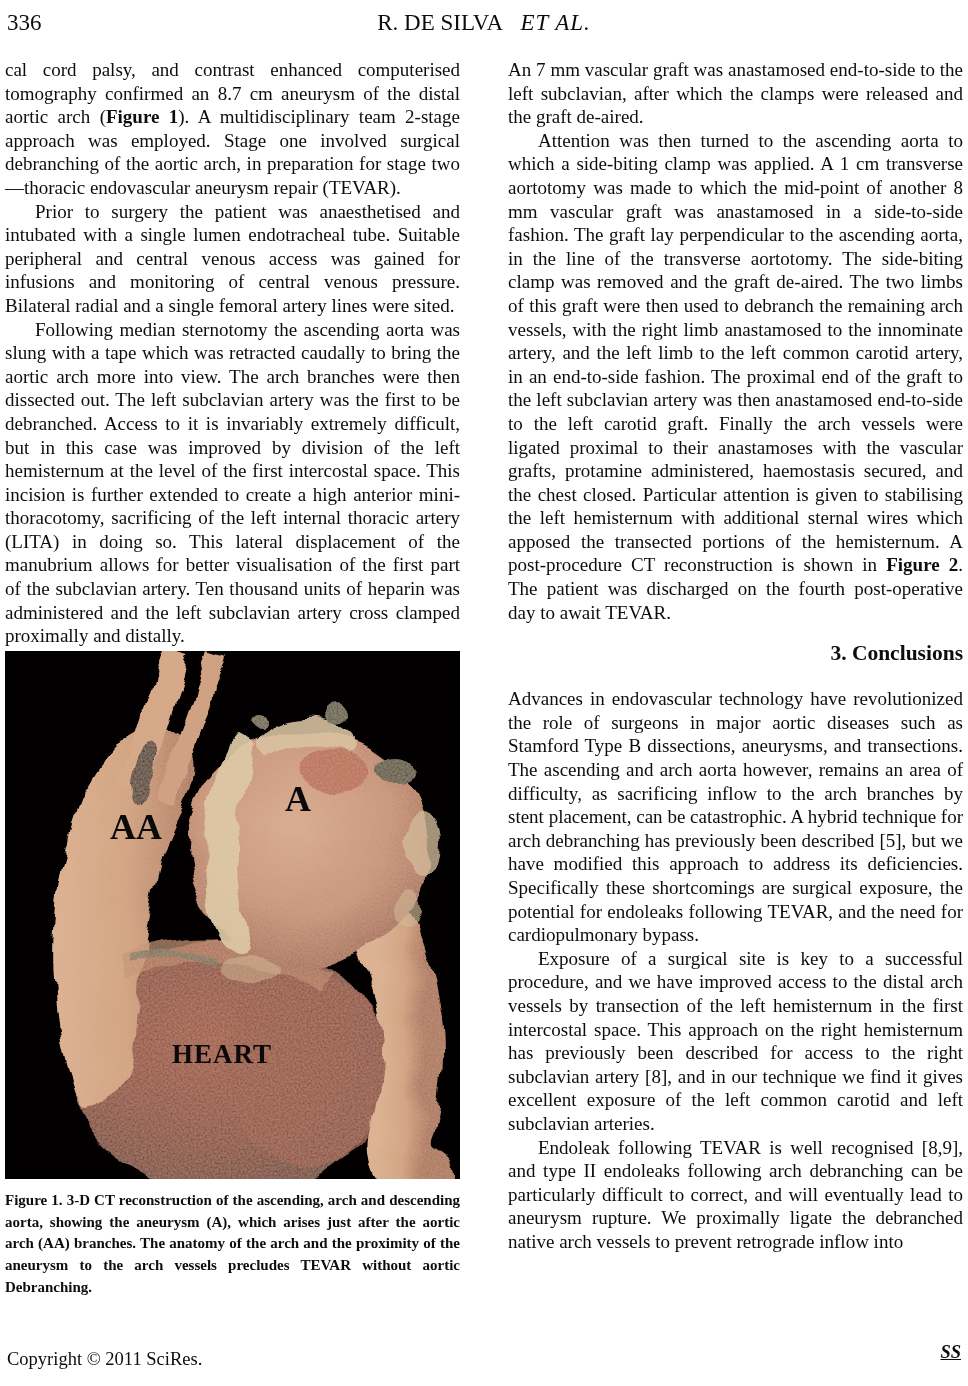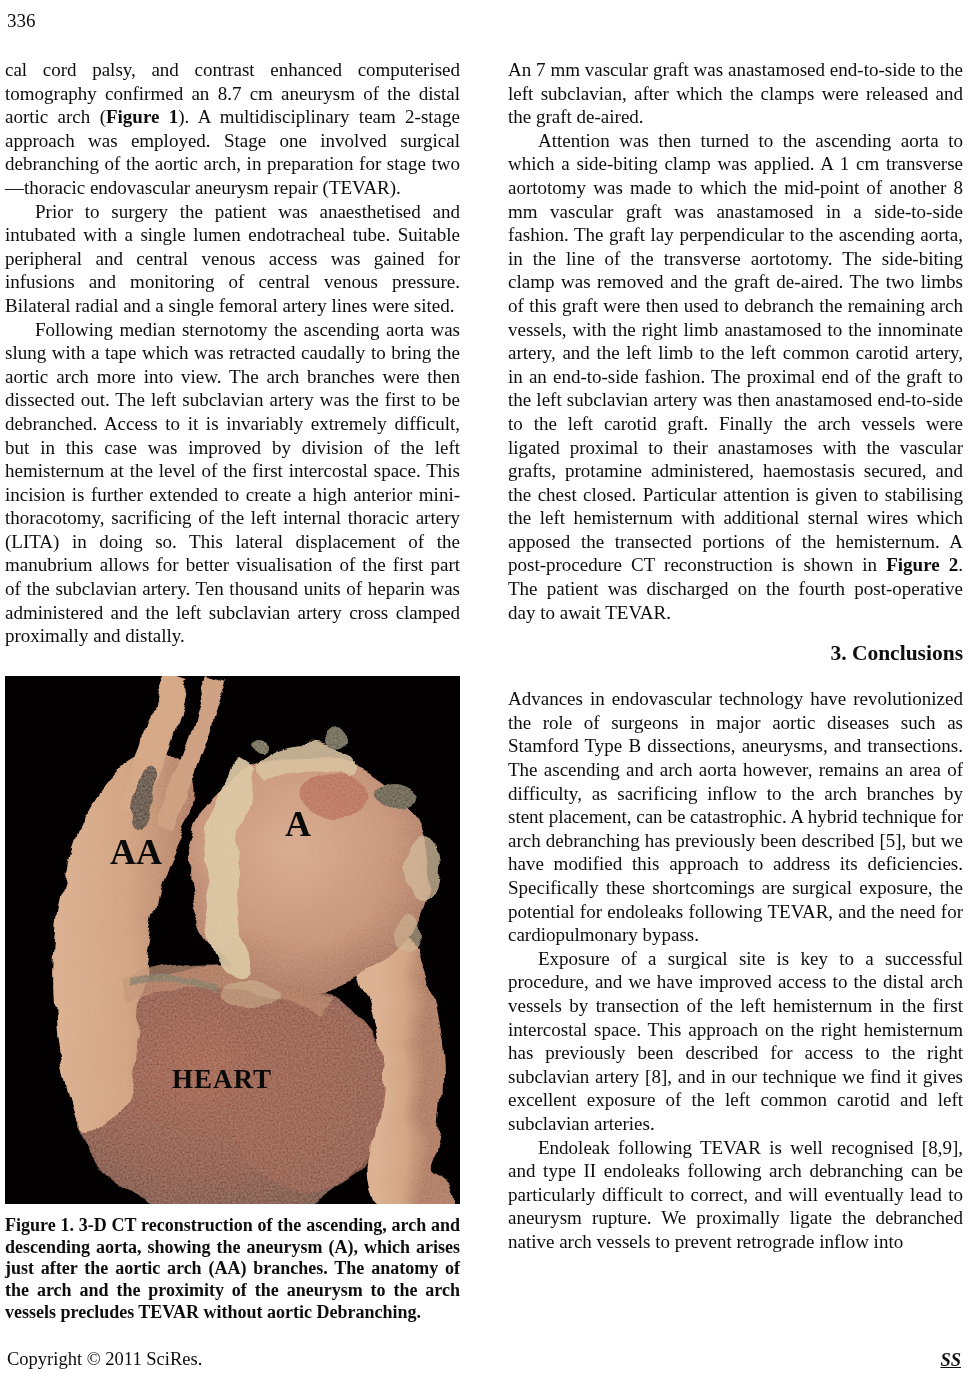--- a/index.html
+++ b/index.html
@@ -9,21 +9,21 @@
     background:#ffffff;
     font-family:"Liberation Serif","DejaVu Serif",serif;
     color:#0d0d0d;
     overflow:hidden;
     box-sizing:border-box;
     padding:10px 5px 0 5px;
   }
   .page-header{
     position:relative;
     height:26px;
-    font-size:19px;
+    font-size:23px;
   }
   .page-number{position:absolute;left:2px;top:0;}
   .running-title{position:absolute;left:0;right:0;top:0;text-align:center;}
   .running-etal{font-style:italic;letter-spacing:1px;}
   .columns{
     display:flex;
     gap:48px;
     margin-top:22px;
   }
   .col{
@@ -35,56 +35,57 @@
   .col p{margin:0;}
   .col p.indent{text-indent:30px;}
   .bold{font-weight:bold;}
   .section-heading{
     font-size:21.5px;
     font-weight:bold;
     margin:17px 0 22px 0;
     text-align:right;
     line-height:24px;
   }
-  .figure-block{margin-top:28px;}
+  .figure-block{margin-top:3px;}
   .figure-image{
     width:455px;height:528px;
     background:#020000;
     display:block;
   }
   .fig-label{
     font-family:"Liberation Serif","DejaVu Serif",serif;
     font-weight:bold;
     fill:#0a0a0a;
   }
   .figure-caption{
     margin-top:11px;
     font-weight:bold;
-    font-size:18px;
+    font-size:15px;
     line-height:21.7px;
     text-align:justify;
   }
   .page-footer{
     position:absolute;
     left:5px;right:5px;bottom:9px;
     font-size:18.5px;
   }
   .copyright{position:absolute;left:2px;bottom:7px;}
   .journal-code{
-    position:absolute;right:2px;bottom:6px;
+    position:absolute;right:2px;bottom:14px;
     font-style:italic;font-weight:bold;text-decoration:underline;
   }
 </style>
 </head>
 <body>
 
 <div class="page">
 
   <div class="page-header">
     <span class="page-number">336</span>
+    <span class="running-title"><span>R. DE SILVA</span>&nbsp;&nbsp;&nbsp;<span class="running-etal">ET AL.</span></span>
   </div>
 
   <div class="columns">
 
     <div class="col">
       <p><span>cal cord palsy, and contrast enhanced computerised tomography confirmed an 8.7 cm aneurysm of the distal aortic arch (</span><span class="bold">Figure 1</span><span>). A multidisciplinary team 2-stage approach was employed. Stage one involved surgical debranching of the aortic arch, in preparation for stage two—thoracic endovascular aneurysm repair (TEVAR).</span></p>
       <p class="indent">Prior to surgery the patient was anaesthetised and intubated with a single lumen endotracheal tube. Suitable peripheral and central venous access was gained for infusions and monitoring of central venous pressure. Bilateral radial and a single femoral artery lines were sited.</p>
       <p class="indent">Following median sternotomy the ascending aorta was slung with a tape which was retracted caudally to bring the aortic arch more into view. The arch branches were then dissected out. The left subclavian artery was the first to be debranched. Access to it is invariably extremely difficult, but in this case was improved by division of the left hemisternum at the level of the first intercostal space. This incision is further extended to create a high anterior mini-thoracotomy, sacrificing of the left internal thoracic artery (LITA) in doing so. This lateral displacement of the manubrium allows for better visualisation of the first part of the subclavian artery. Ten thousand units of heparin was administered and the left subclavian artery cross clamped proximally and distally.</p>
 
       <div class="figure-block">

